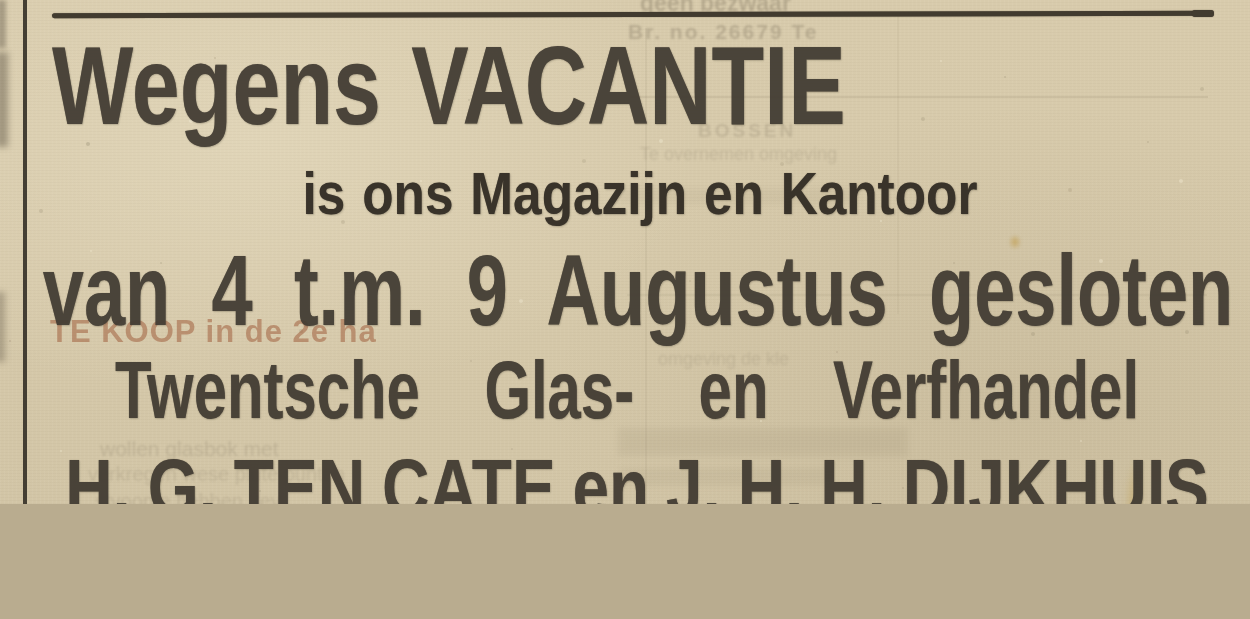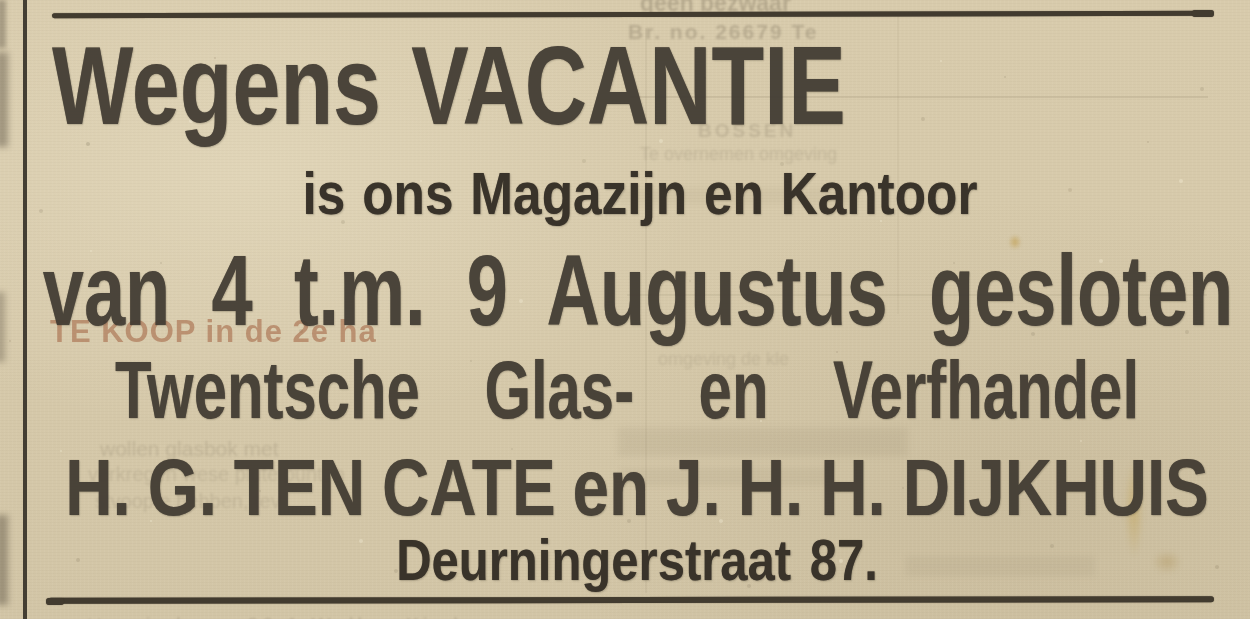--- a/index.html
+++ b/index.html
@@ -1,18 +1,18 @@
 <!DOCTYPE html>
 <html><head>
 <meta charset="utf-8">
 <style>
   html,body{margin:0;padding:0;background:#b9ac8f;}
   .page{
     position:relative;
-    width:1250px;height:619px;
+    width:1250px;height:504px;
     overflow:hidden;
     font-family:"Liberation Sans", sans-serif;
     background:
       radial-gradient(ellipse 700px 400px at 20% 28%, rgba(246,238,214,.30), transparent 65%),
       radial-gradient(ellipse 800px 500px at 82% 80%, rgba(120,102,70,.10), transparent 60%),
       linear-gradient(180deg, #d8cbac 0%, #d6c9aa 55%, #d2c5a6 100%);
     text-align: right;
   }
   .abs{position:absolute;}
   .grain{

